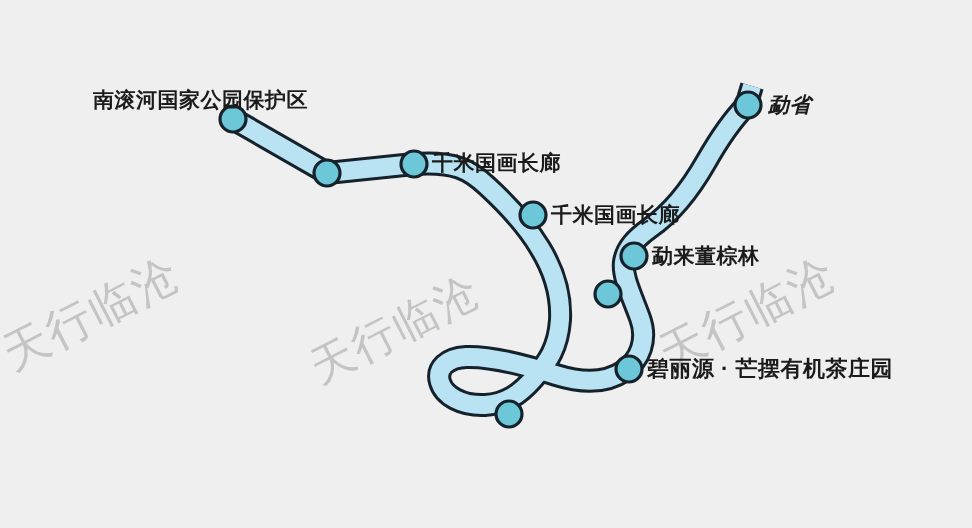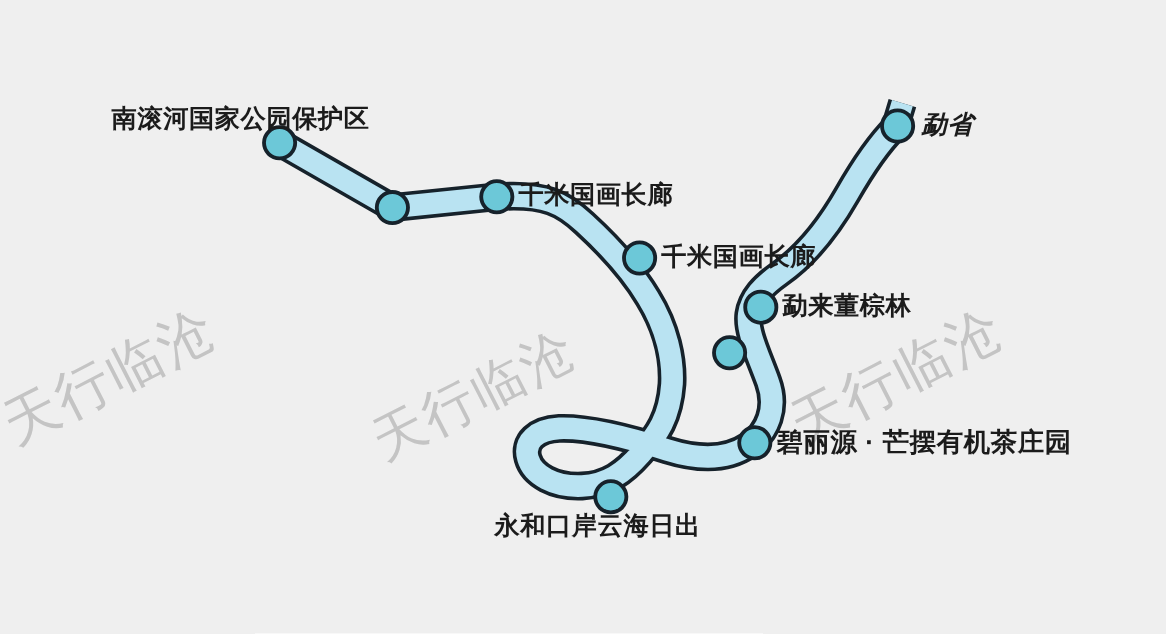--- a/index.html
+++ b/index.html
@@ -73,18 +73,17 @@
       <circle cx="629" cy="369" r="13" fill="#6cc8d8" stroke="#16222b" stroke-width="3.2"></circle>
       <circle cx="608" cy="294" r="13" fill="#6cc8d8" stroke="#16222b" stroke-width="3.2"></circle>
       <circle cx="634" cy="256" r="13" fill="#6cc8d8" stroke="#16222b" stroke-width="3.2"></circle>
       <circle cx="748" cy="105" r="13" fill="#6cc8d8" stroke="#16222b" stroke-width="3.2"></circle>
     </g>
   </svg>
 
   <div class="node-label" style="left:93px; top:89px;">南滚河国家公园保护区</div>
   <div class="node-label" style="left:432px; top:152px;">千米国画长廊</div>
   <div class="node-label" style="left:551px; top:204px;">千米国画长廊</div>
-  <div class="node-label" style="left:412px; top:428px;">永和口岸云海日出</div>
   <div class="node-label big" style="left:647px; top:358px;">碧丽源 · 芒摆有机茶庄园</div>
   <div class="node-label" style="left:652px; top:245px;">勐来董棕林</div>
   <div class="node-label" style="left:768px; top:94px;font-style:italic;">勐省</div>
 
 </div>
 
 </body></html>

